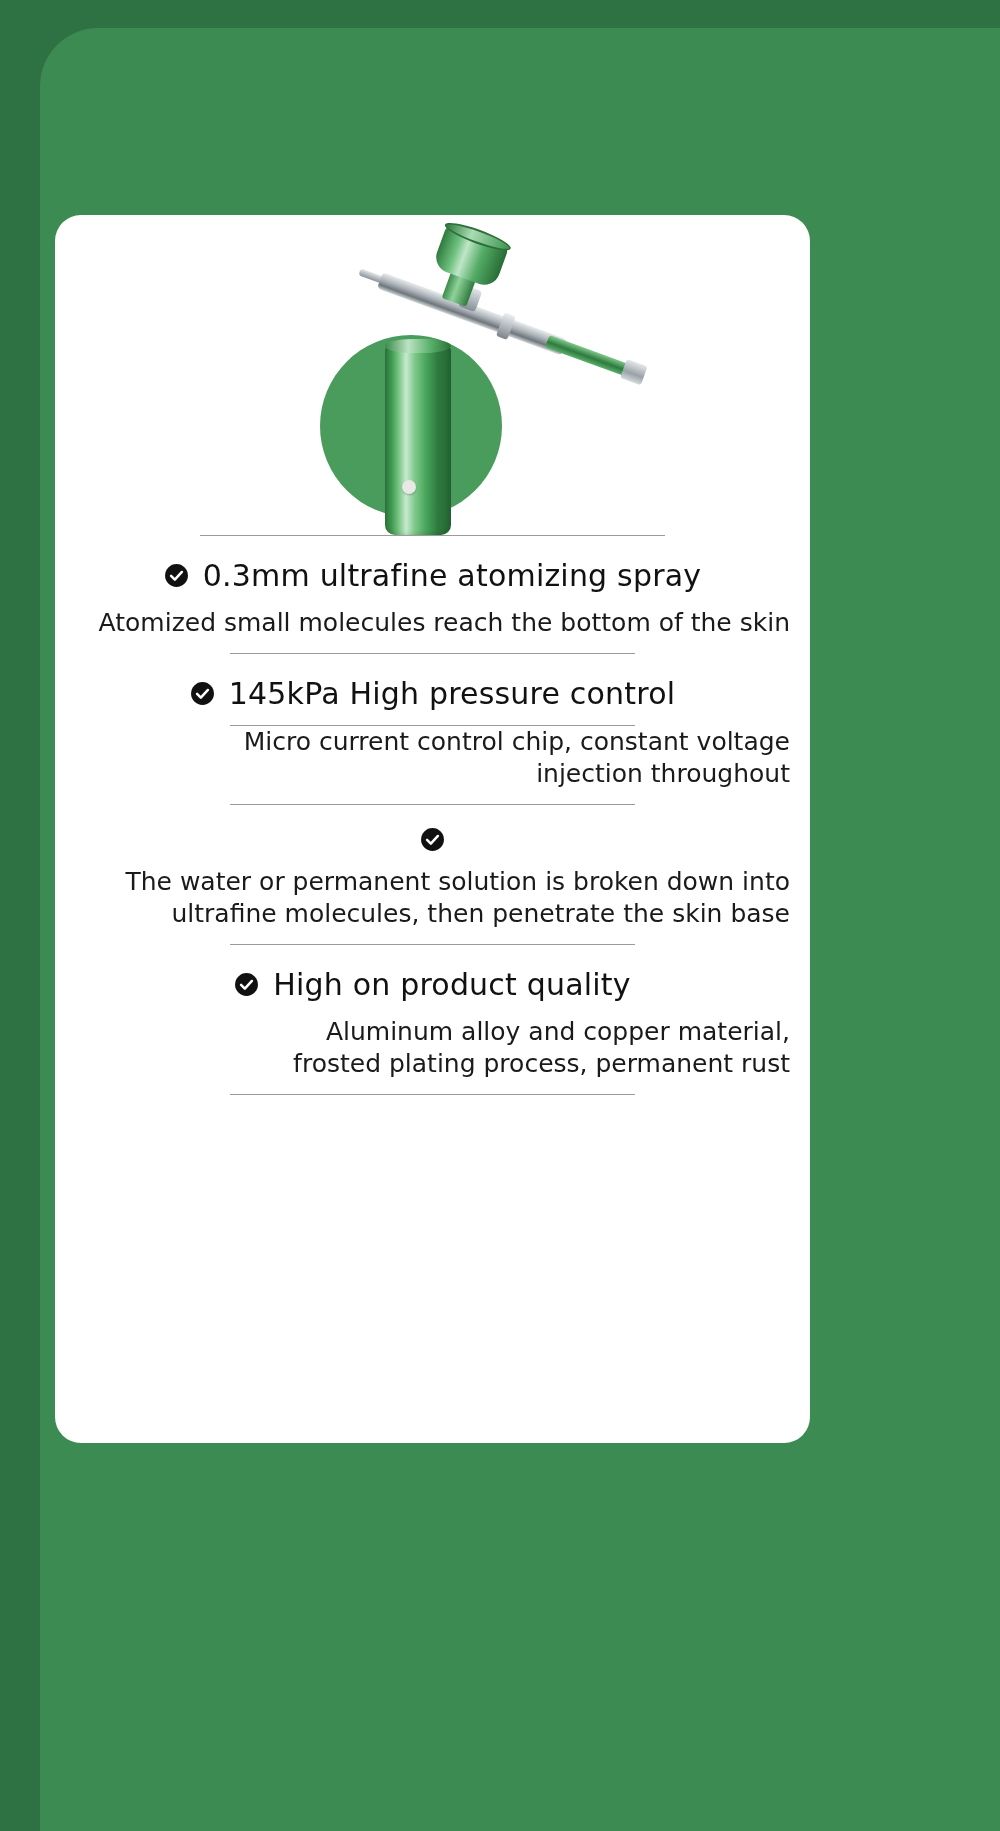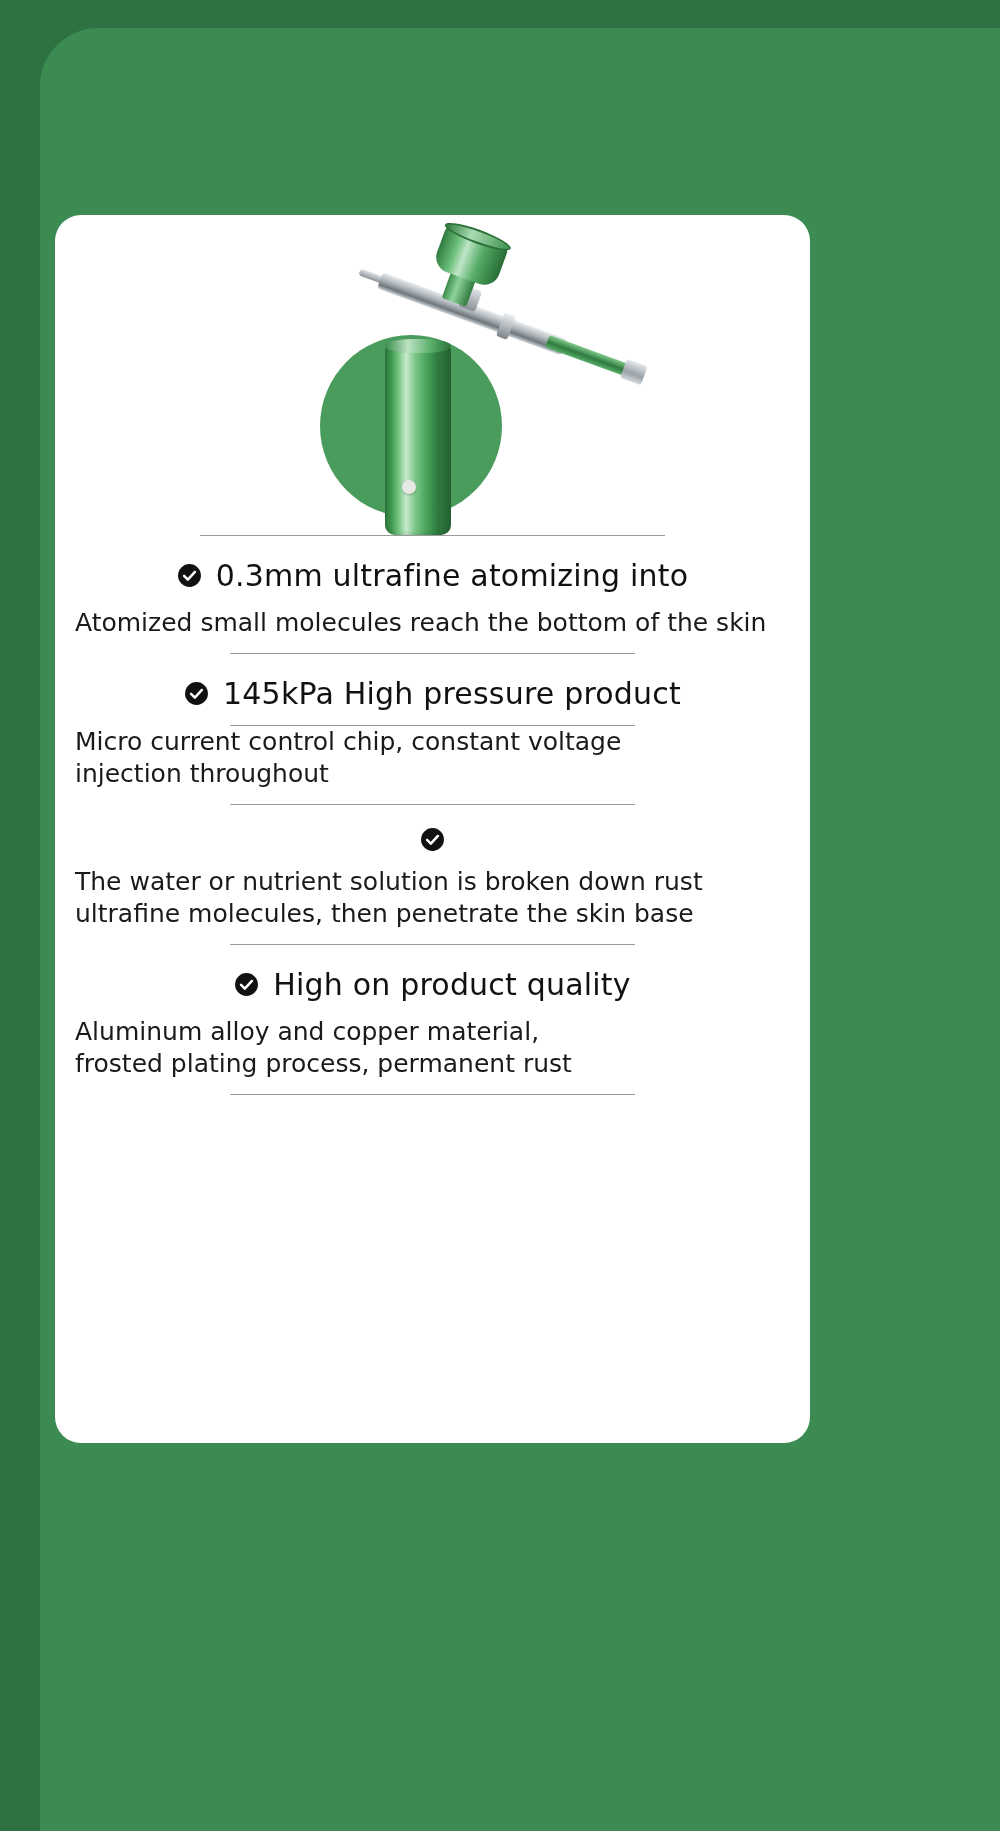--- a/index.html
+++ b/index.html
@@ -218,21 +218,21 @@
     letter-spacing: 0.2px;
     margin: 22px 0 14px 0;
   }
   .check-icon {
     flex: 0 0 auto;
     width: 25px;
     height: 25px;
     display: block;
   }
   .feat-desc {
-    text-align: left;
+    text-align: right;
     color: #1a1a1a;
     font-size: 25px;
     line-height: 1.28;
     margin: 0 0 14px 0;
     white-space: pre-line;
   }
   .block { margin-bottom: 2px; }
 </style>
 </head>
 <body>
@@ -265,51 +265,51 @@
 
     <div class="features">
 
       <div class="block">
         <div class="divider d-wide"></div>
         <div class="feat-title">
           <svg class="check-icon" viewBox="0 0 24 24">
             <circle cx="12" cy="12" r="11" fill="#111111"></circle>
             <path d="M6.8 12.3 L10.4 15.9 L17.2 8.6" fill="none" stroke="#ffffff" stroke-width="2.4" stroke-linecap="round" stroke-linejoin="round"></path>
           </svg>
-          <span>0.3mm ultrafine atomizing into</span>
+          <span>0.3mm ultrafine atomizing spray</span>
         </div>
         <div class="feat-desc">Atomized small molecules reach the bottom of the skin</div>
       </div>
 
       <div class="block">
         <div class="divider d-mid"></div>
         <div class="feat-title">
           <svg class="check-icon" viewBox="0 0 24 24">
             <circle cx="12" cy="12" r="11" fill="#111111"></circle>
             <path d="M6.8 12.3 L10.4 15.9 L17.2 8.6" fill="none" stroke="#ffffff" stroke-width="2.4" stroke-linecap="round" stroke-linejoin="round"></path>
           </svg>
-          <span>145kPa High pressure product</span>
+          <span>145kPa High pressure control</span>
         </div>
       </div>
 
       <div class="block">
         <div class="divider d-mid"></div>
         <div class="feat-desc">Micro current control chip, constant voltage
 injection throughout</div>
       </div>
 
       <div class="block">
         <div class="divider d-mid"></div>
         <div class="feat-title">
           <svg class="check-icon" viewBox="0 0 24 24">
             <circle cx="12" cy="12" r="11" fill="#111111"></circle>
             <path d="M6.8 12.3 L10.4 15.9 L17.2 8.6" fill="none" stroke="#ffffff" stroke-width="2.4" stroke-linecap="round" stroke-linejoin="round"></path>
           </svg>
         </div>
-        <div class="feat-desc">The water or nutrient solution is broken down rust
+        <div class="feat-desc">The water or permanent solution is broken down into
 ultrafine molecules, then penetrate the skin base</div>
       </div>
 
       <div class="block">
         <div class="divider d-mid"></div>
         <div class="feat-title">
           <svg class="check-icon" viewBox="0 0 24 24">
             <circle cx="12" cy="12" r="11" fill="#111111"></circle>
             <path d="M6.8 12.3 L10.4 15.9 L17.2 8.6" fill="none" stroke="#ffffff" stroke-width="2.4" stroke-linecap="round" stroke-linejoin="round"></path>
           </svg>

